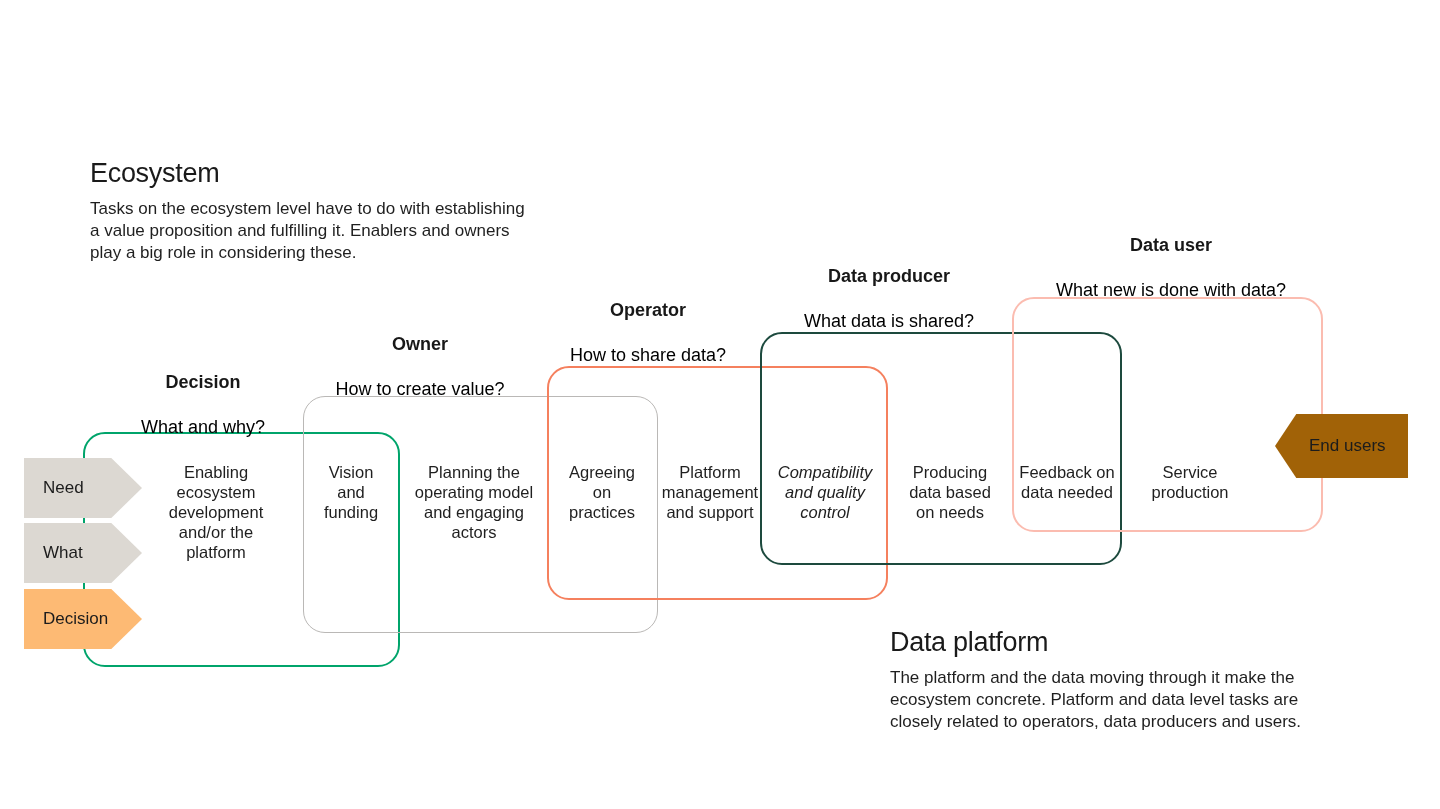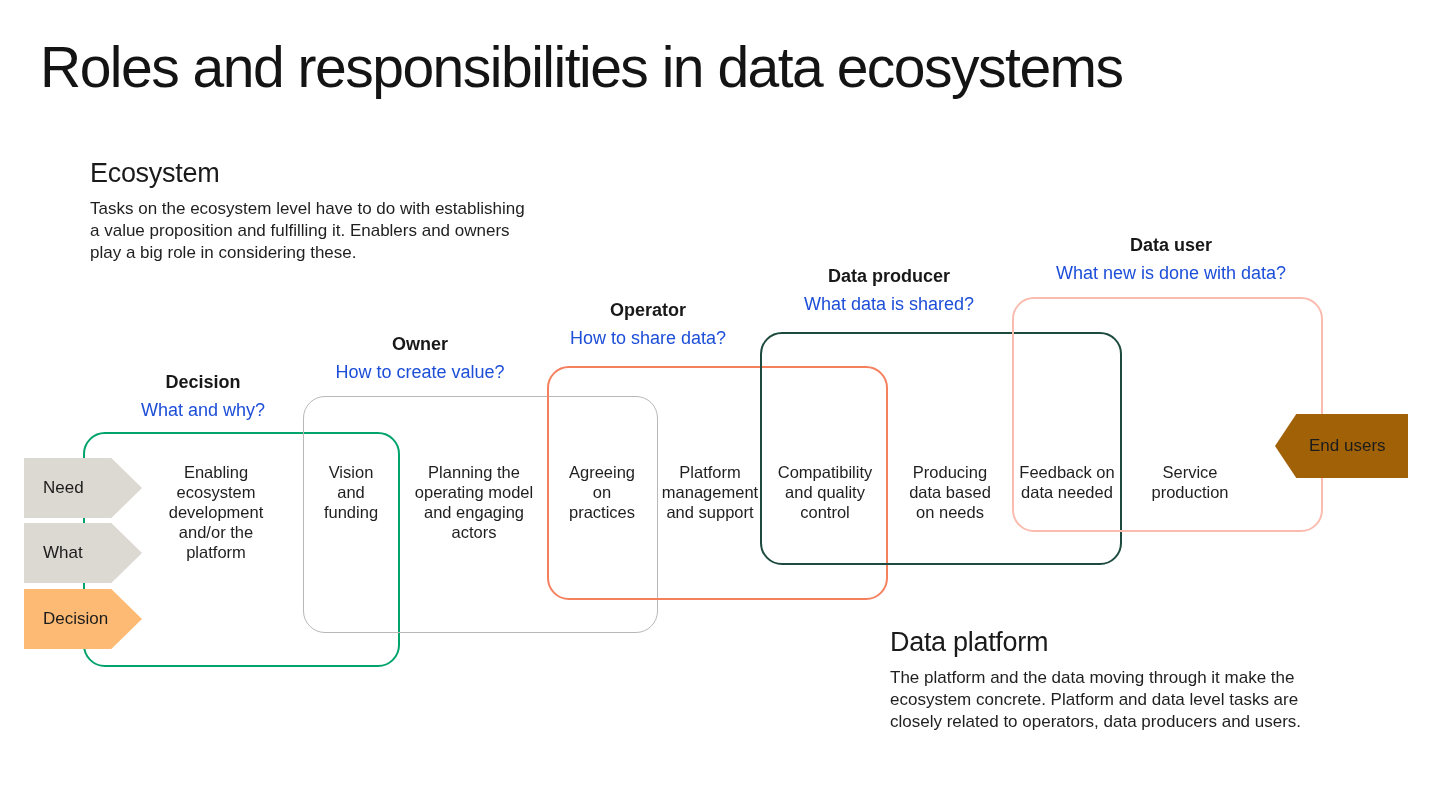--- a/index.html
+++ b/index.html
@@ -60,40 +60,40 @@
     text-align: center;
     white-space: nowrap;
     z-index: 2;
   }
   .rl-enabler  { left:  203px; top: 371px; }
   .rl-owner    { left:  420px; top: 333px; }
   .rl-operator { left:  648px; top: 299px; }
   .rl-producer { left:  889px; top: 265px; }
   .rl-user     { left: 1171px; top: 234px; }
   .role-name { font-size: 18px; font-weight: 700; line-height: 22px; color: #181818; }
-  .role-question { margin-top: 6px; font-size: 18px; line-height: 22px; color: #1d4ed8; }
+  .role-question { margin-top: 23px; font-size: 18px; line-height: 22px; color: #000000; }
 
   
   .task {
     position: absolute;
     top: 462px;
     transform: translateX(-50%);
     text-align: center;
     white-space: pre-line;
     font-size: 16.5px;
     line-height: 20px;
     color: #1f1f1f;
     z-index: 2;
   }
   .t1 { left: 216px; }
   .t2 { left: 351px; }
   .t3 { left: 474px; }
   .t4 { left: 602px; }
   .t5 { left: 710px; }
-  .t6 { left: 825px; }
+  .t6 { left: 825px; font-style: italic; }
   .t7 { left: 950px; }
   .t8 { left: 1067px; }
   .t9 { left: 1190px; }
 
   
   .flow-arrow {
     position: absolute;
     display: flex;
     align-items: center;
     font-size: 17px;
@@ -118,21 +118,20 @@
     height: 64px;
     padding-left: 34px;
     clip-path: polygon(16% 0, 100% 0, 100% 100%, 16% 100%, 0 50%);
   }
 </style>
 </head>
 <body>
 
 <div class="canvas">
 
-  <h1 class="title">Roles and responsibilities in data ecosystems</h1>
 
   <section class="note note-eco">
     <div class="note-heading">Ecosystem</div>
     <div class="note-body">Tasks on the ecosystem level have to do with establishing
 a value proposition and fulfilling it. Enablers and owners
 play a big role in considering these.</div>
   </section>
 
   <section class="note note-plat">
     <div class="note-heading">Data platform</div>

